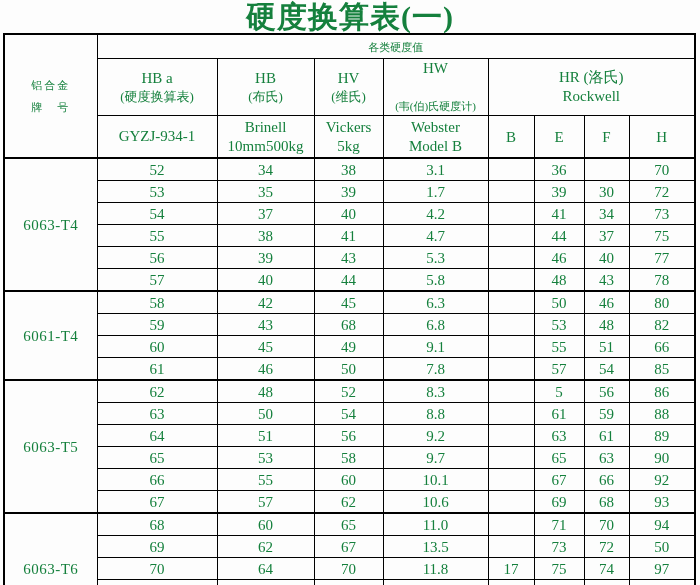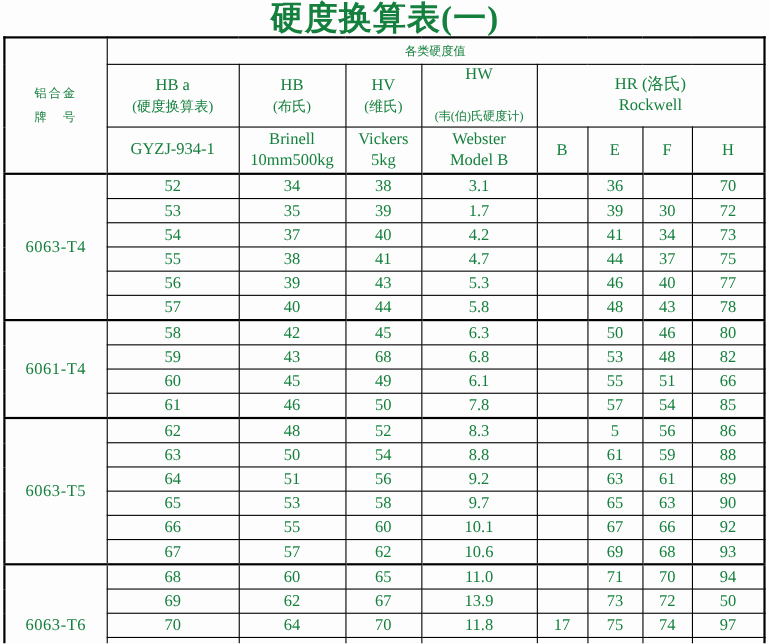--- a/index.html
+++ b/index.html
@@ -200,21 +200,21 @@
           <td>6.8</td>
           <td></td>
           <td>53</td>
           <td>48</td>
           <td>82</td>
         </tr>
         <tr>
           <td>60</td>
           <td>45</td>
           <td>49</td>
-          <td>6.1</td>
+          <td>9.1</td>
           <td></td>
           <td>55</td>
           <td>51</td>
           <td>66</td>
         </tr>
         <tr>
           <td>61</td>
           <td>46</td>
           <td>50</td>
           <td>7.8</td>
@@ -292,21 +292,21 @@
           <td>11.0</td>
           <td></td>
           <td>71</td>
           <td>70</td>
           <td>94</td>
         </tr>
         <tr>
           <td>69</td>
           <td>62</td>
           <td>67</td>
-          <td>13.9</td>
+          <td>13.5</td>
           <td></td>
           <td>73</td>
           <td>72</td>
           <td>50</td>
         </tr>
         <tr>
           <td>70</td>
           <td>64</td>
           <td>70</td>
           <td>11.8</td>

